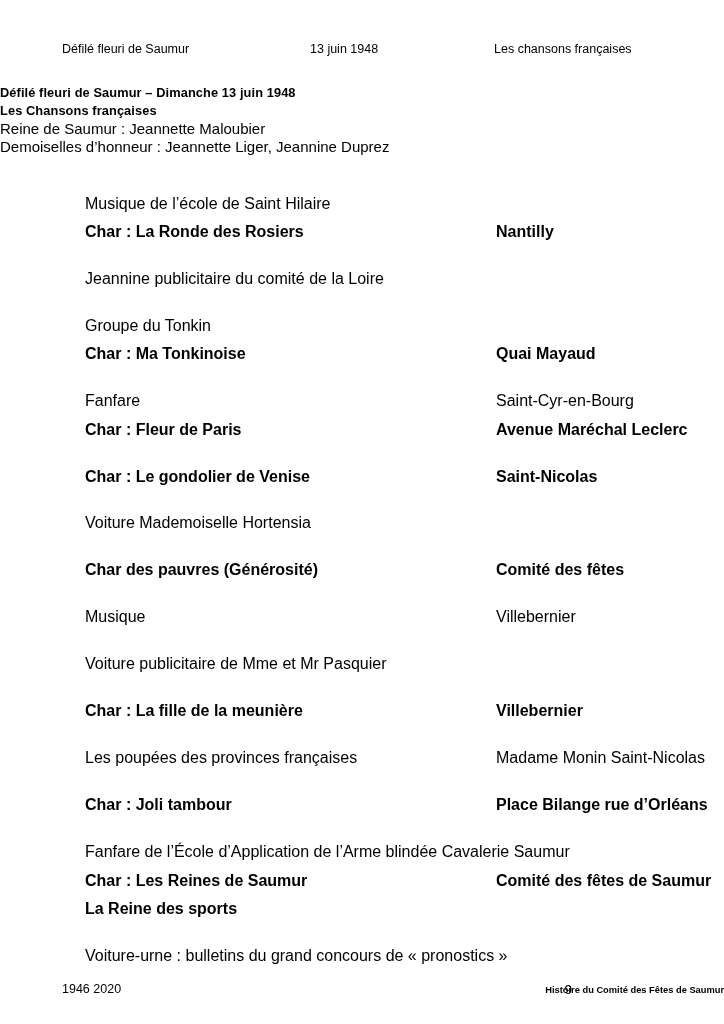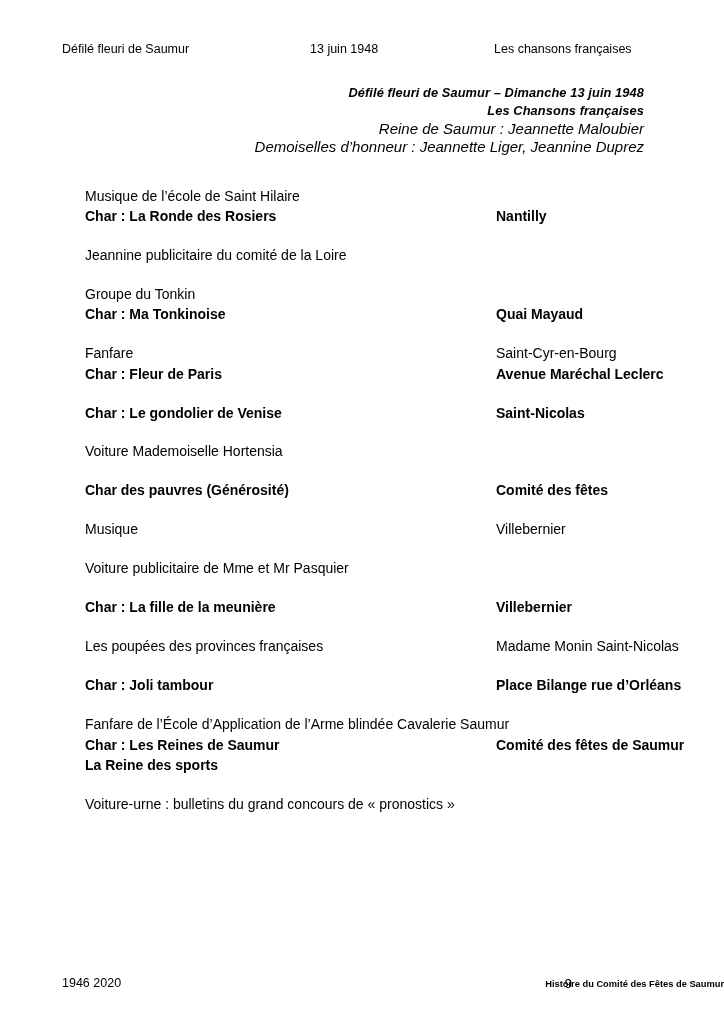--- a/index.html
+++ b/index.html
@@ -35,22 +35,21 @@
   .running-head .rh-left   { position: absolute; left: 0; }
   .running-head .rh-center { position: absolute; left: 248px; }
   .running-head .rh-right  { position: absolute; left: 432px; }
 
   
   .title-block {
     position: absolute;
     top: 84px;
     left: 0;
     width: 644px;
-    text-align: right;
-    font-style: italic;
+    text-align: left;
   }
   .title-block .t1,
   .title-block .t2 {
     font-size: 12.8px;
     font-weight: bold;
     line-height: 18px;
     letter-spacing: 0.1px;
   }
   .title-block .t3,
   .title-block .t4 {
@@ -65,41 +64,42 @@
     top: 186px;
     left: 85px;
     width: 620px;
   }
   .group {
     position: relative;
   }
   .row {
     position: relative;
     height: 20.2px;
-    font-size: 14px;
+    font-size: 16px;
     line-height: 20.2px;
     white-space: nowrap;
+    margin-top: 8px;
   }
   .row .left {
     position: absolute;
     left: 0;
     top: 0;
   }
   .row .right {
     position: absolute;
     left: 411px;
     top: 0;
   }
   .bold { font-weight: bold; text-align: right; }
   .gap { height: 18.8px; }
 
   
   .footer {
     position: absolute;
-    bottom: 8px;
+    bottom: 2px;
     left: 0;
     width: 634px;
     height: 40px;
   }
   .footer .f-left {
     position: absolute;
     left: 62px;
     top: 0;
     font-size: 12.5px;
   }

